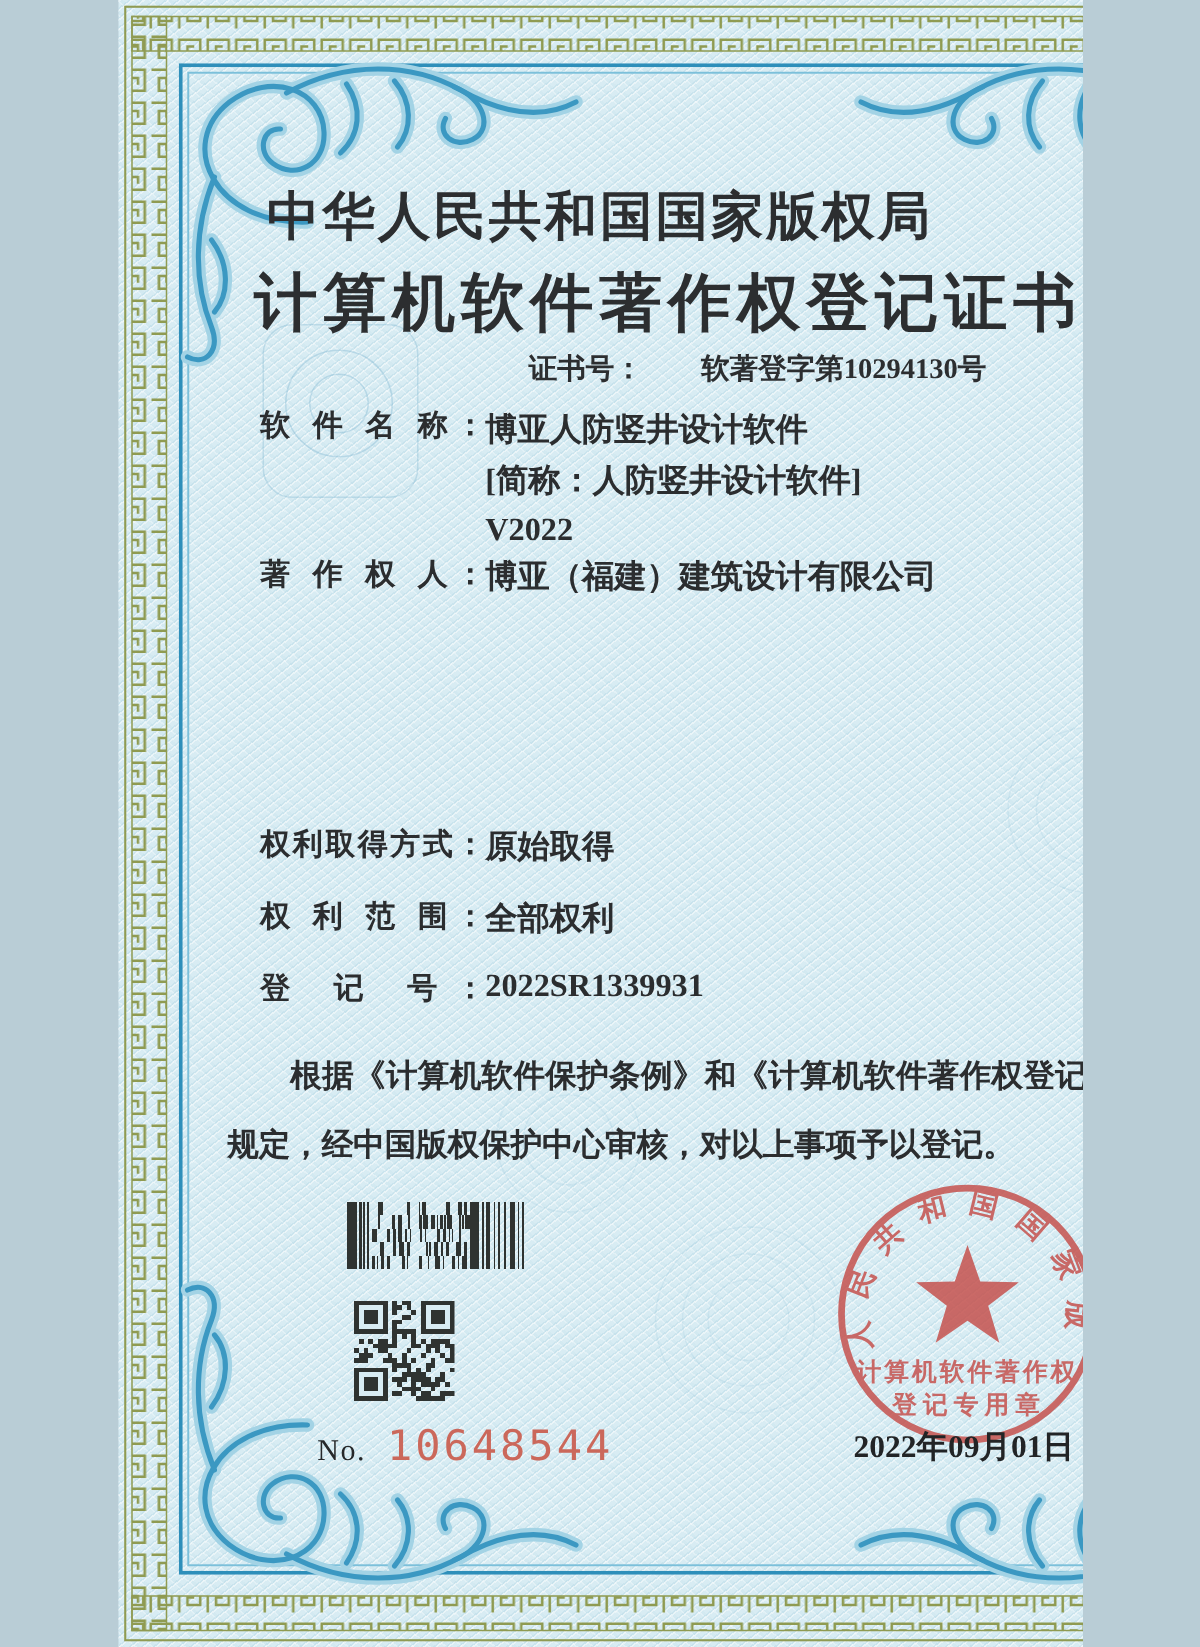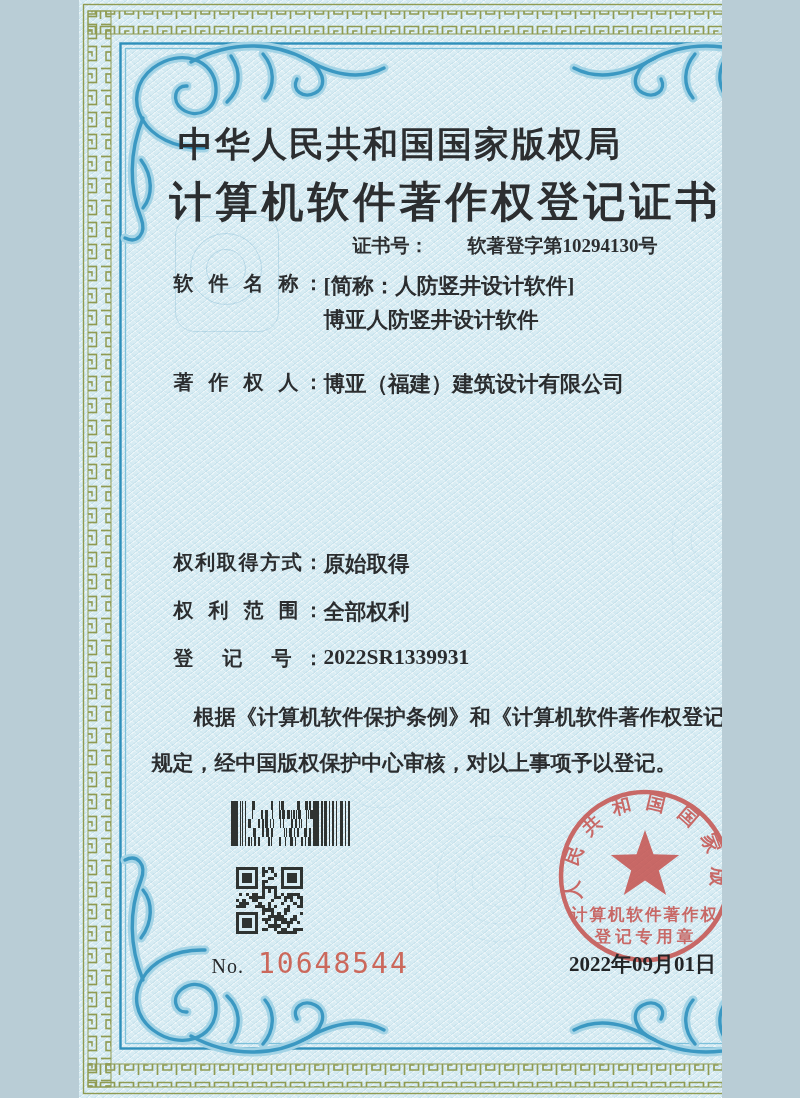--- a/index.html
+++ b/index.html
@@ -136,21 +136,21 @@
 
   <div class="watermark"></div>
 
   <div class="authority">中华人民共和国国家版权局</div>
   <div class="cert-title">计算机软件著作权登记证书</div>
   <div class="cert-no">
     <span>证书号：</span><span class="val">软著登字第10294130号</span>
   </div>
 
   <div class="field-row" style="top:270px">
-    <span class="field-label">软 件 名 称：</span><span class="field-value"><span class="vline" style="display:block">[简称：人防竖井设计软件]</span><span class="vline" style="display:block">博亚人防竖井设计软件</span></span>
+    <span class="field-label">软 件 名 称：</span><span class="field-value"><span class="vline" style="display:block">博亚人防竖井设计软件</span><span class="vline" style="display:block">[简称：人防竖井设计软件]</span><span class="vline" style="display:block">V2022</span></span>
   </div>
   <div class="field-row" style="top:369px">
     <span class="field-label">著 作 权 人：</span><span class="field-value">博亚（福建）建筑设计有限公司</span>
   </div>
   <div class="field-row" style="top:549px">
     <span class="field-label">权利取得方式：</span><span class="field-value">原始取得</span>
   </div>
   <div class="field-row" style="top:597px">
     <span class="field-label">权 利 范 围：</span><span class="field-value">全部权利</span>
   </div>

